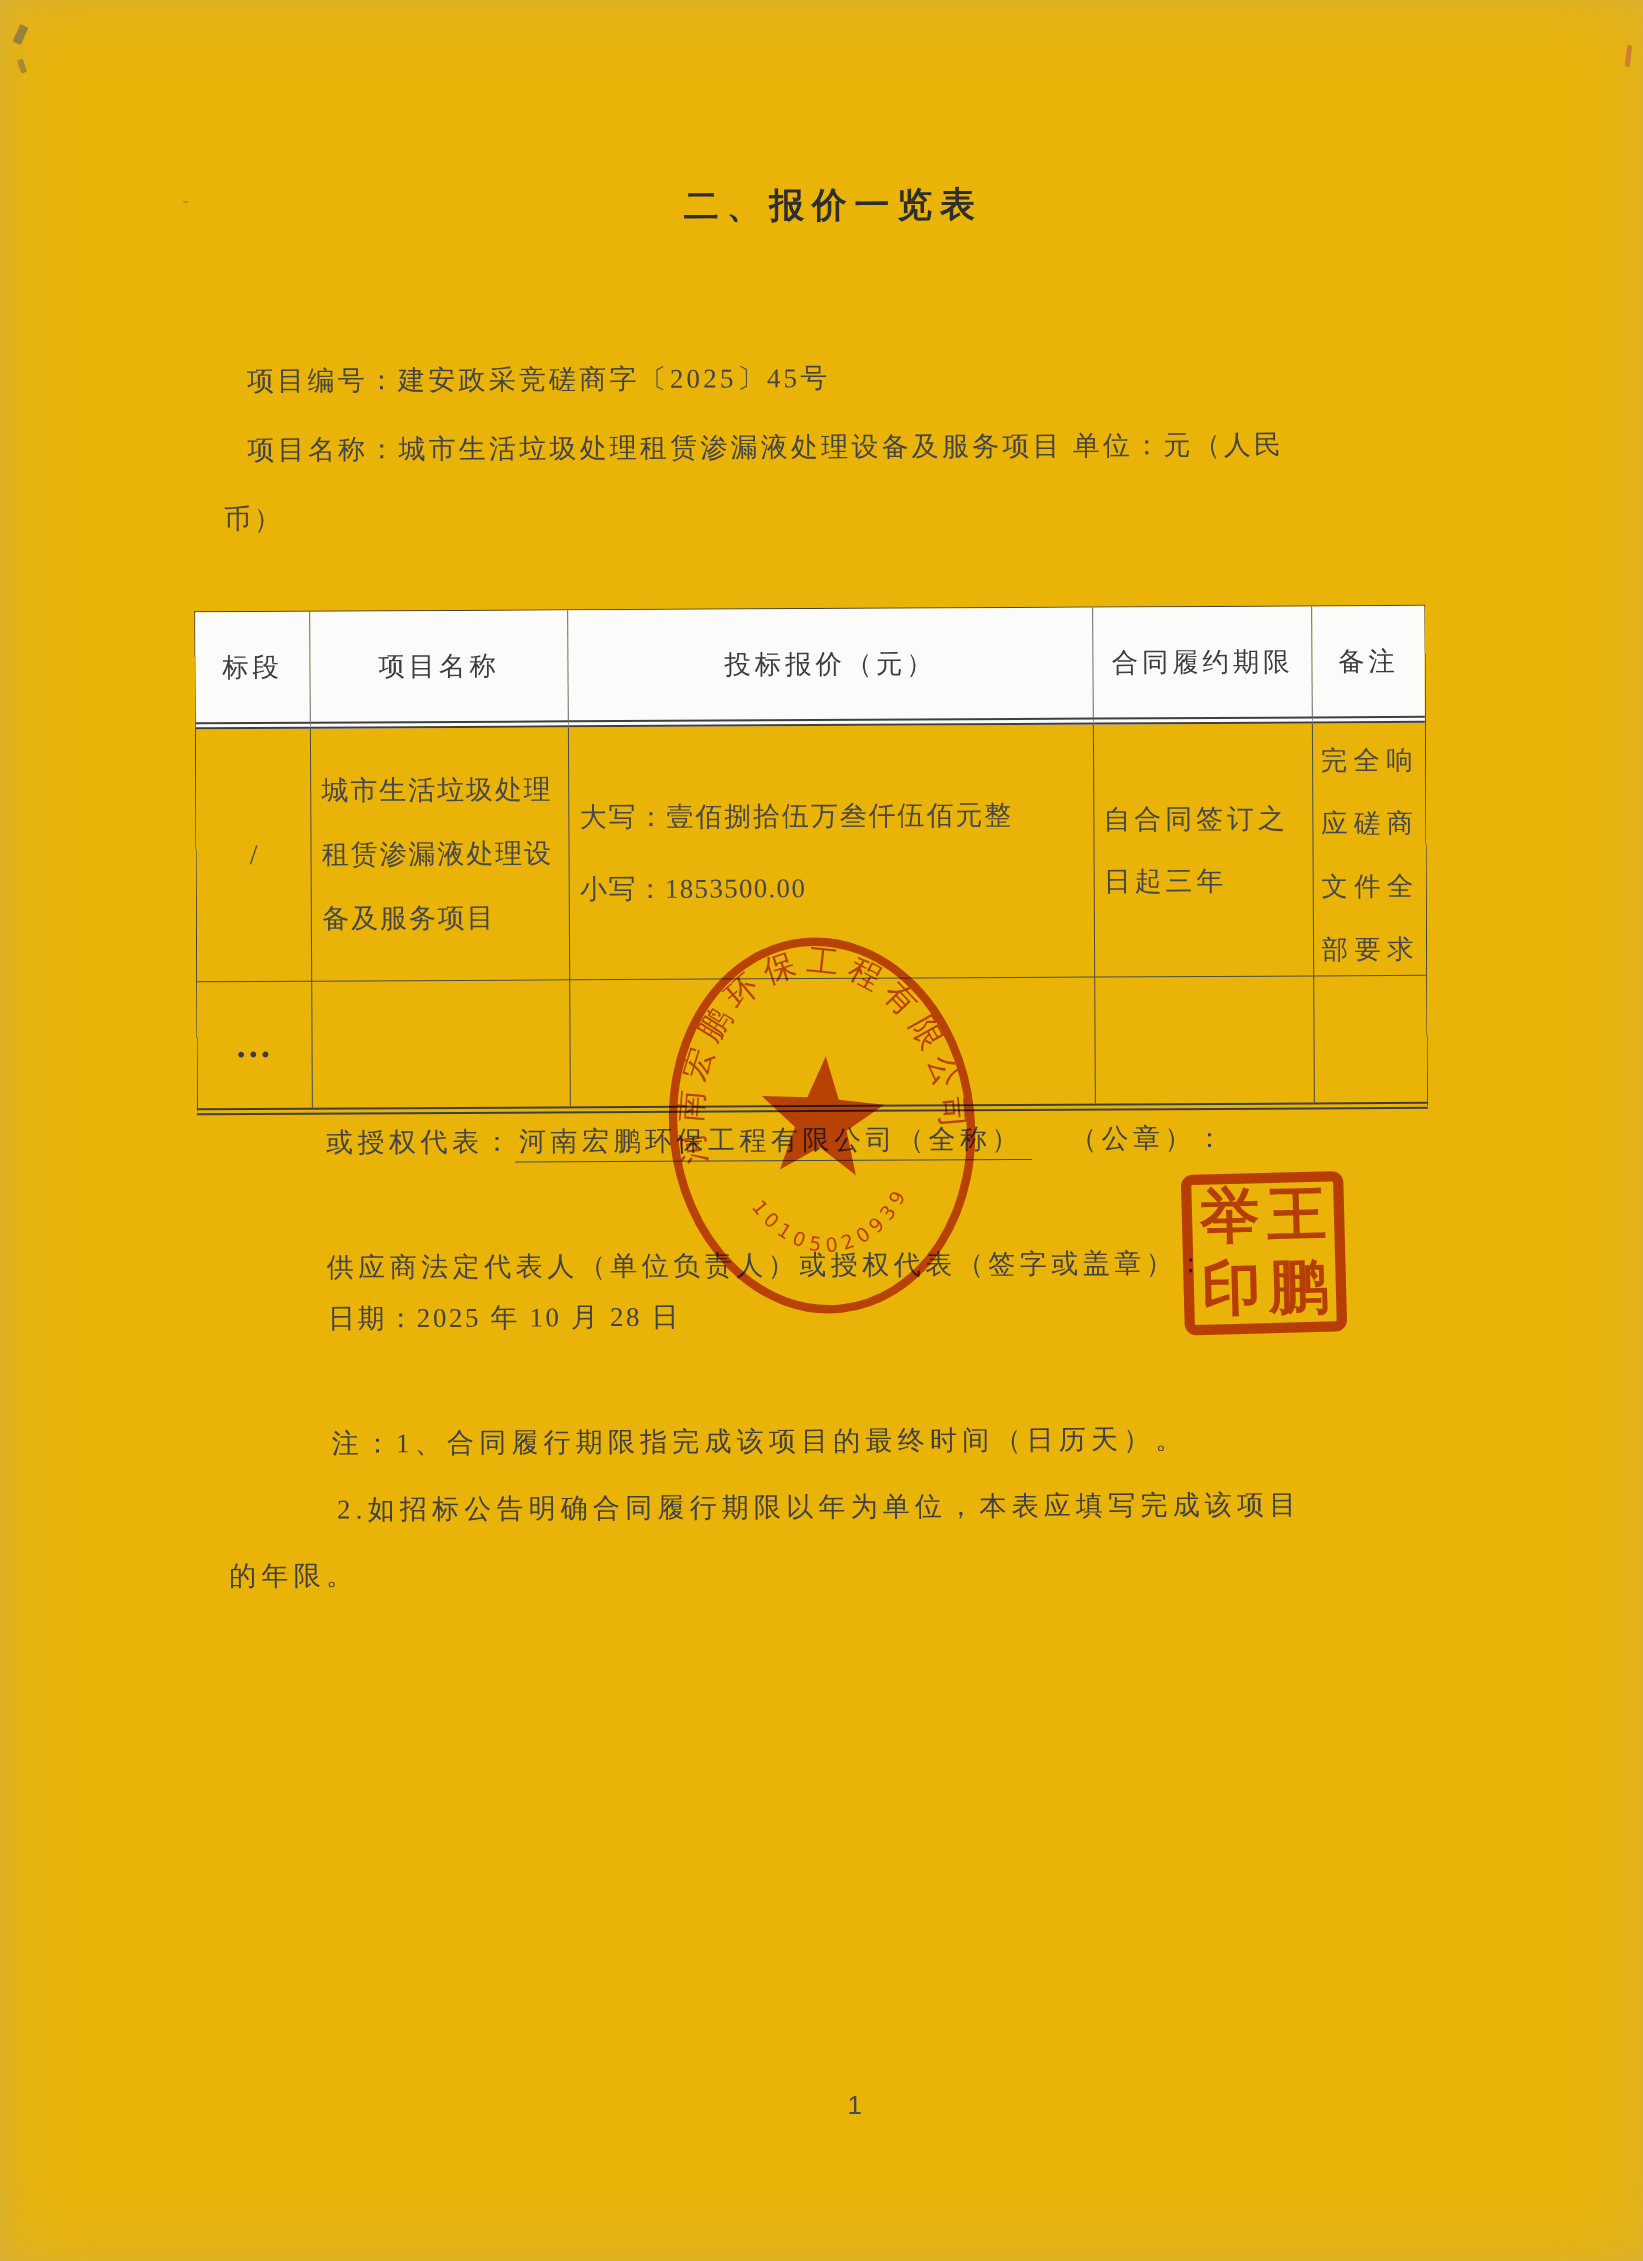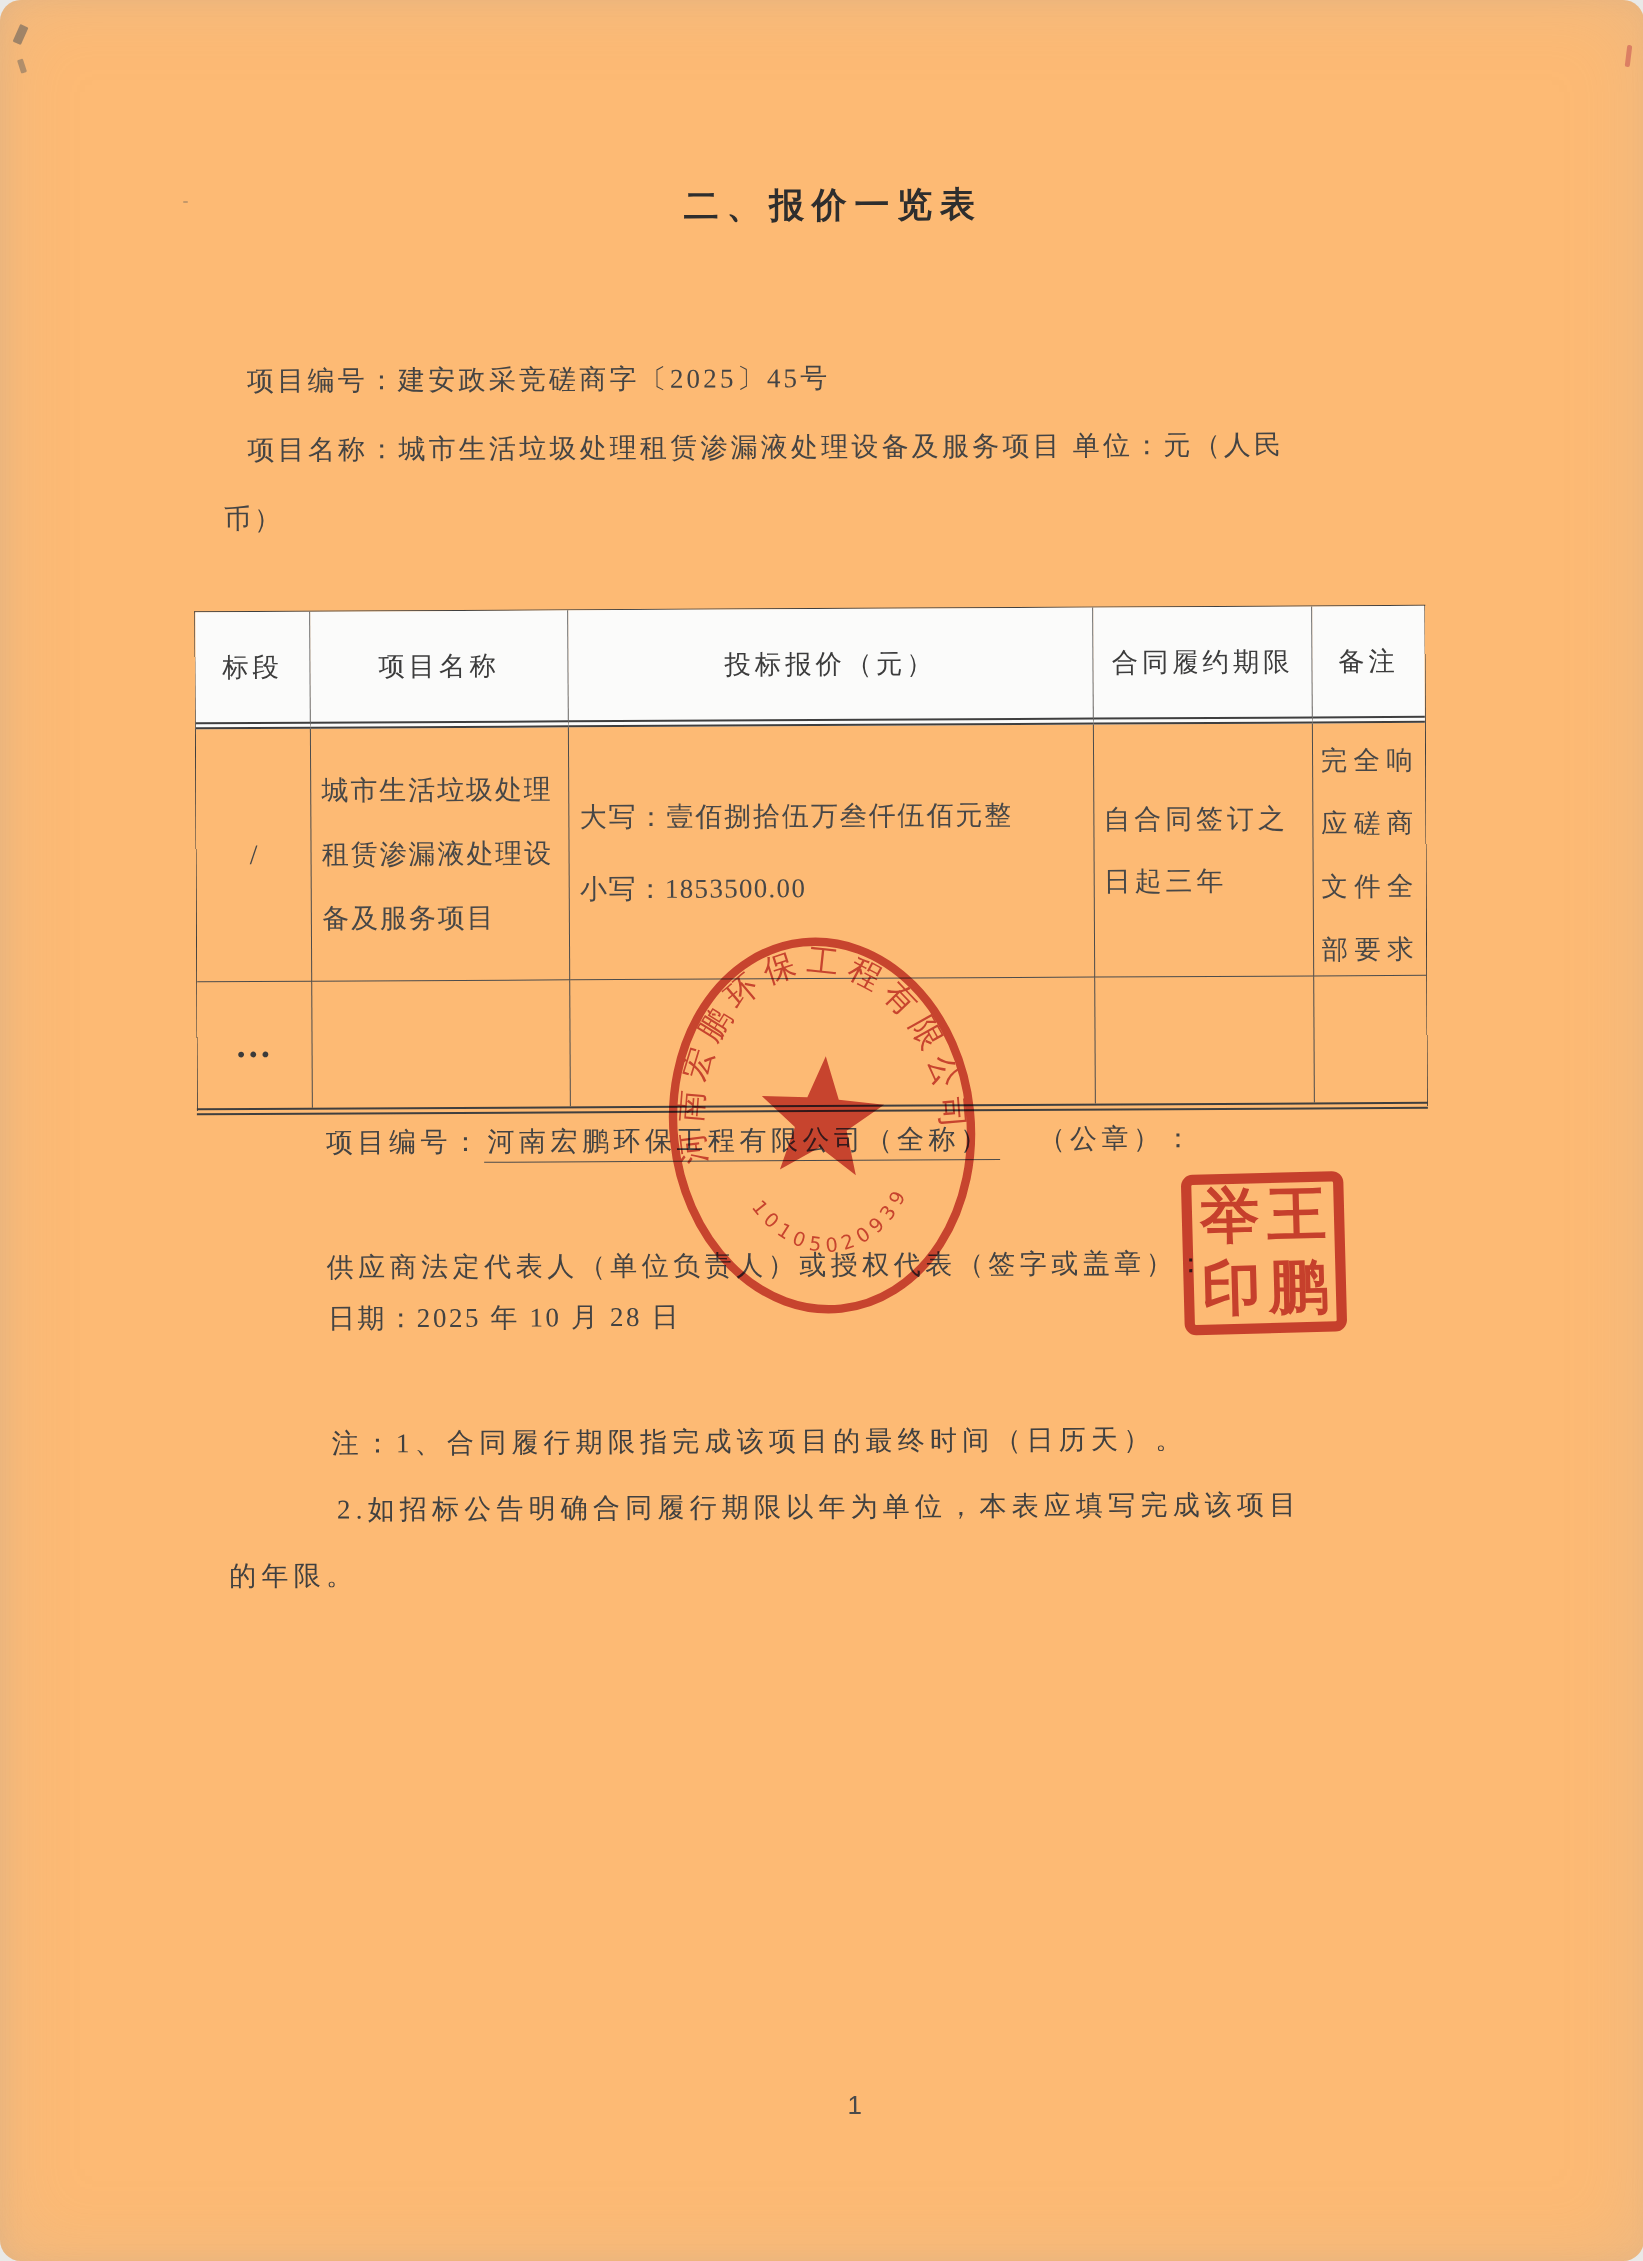--- a/index.html
+++ b/index.html
@@ -6,23 +6,22 @@
   body{
     width:1644px;height:2261px;
     background:#eceoe8;
     background:#e9e9e7;
     font-family:"Liberation Serif","DejaVu Serif",serif;
     position:relative;
     overflow:hidden;
   }
   .page{
     position:absolute;left:0;top:0;width:1644px;height:2261px;
-    background:#fdba74;
+    background:#eab308;
     box-shadow:inset 0 0 77px rgba(180,180,178,.25), inset 5.2px 0 19.3px rgba(150,150,150,.12);
-    border-radius:21px;
   }
   .content{
     position:absolute;left:0;top:0;width:1644px;height:2261px;
     transform:rotate(-0.3deg);
     color:#3d3d3d;
     font-size:27px;
   }
   .title{
     position:absolute;top:182px;left:0;width:1676px;
     text-align:center;
@@ -130,21 +129,21 @@
       <div class="cell c-remark last-col">完全响应磋商文件全部要求</div>
 
       <div class="cell row2 c-dots">…</div>
       <div class="cell row2"></div>
       <div class="cell row2"></div>
       <div class="cell row2"></div>
       <div class="cell row2 last-col"></div>
     </div>
 
     <div class="f-line supplier">
-      <span>项目编号：</span><span class="uline">河南宏鹏环保工程有限公司（全称）</span><span class="suffix">（公章）：</span>
+      <span>或授权代表：</span><span class="uline">河南宏鹏环保工程有限公司（全称）</span><span class="suffix">（公章）：</span>
     </div>
 
     <div class="f-line rep">供应商法定代表人（单位负责人）或授权代表（签字或盖章）：</div>
     <div class="f-line date">日期：2025 年 10 月 28 日</div>
 
     <div class="note note-1">注：1、合同履行期限指完成该项目的最终时间（日历天）。</div>
     <div class="note note-2">2.如招标公告明确合同履行期限以年为单位，本表应填写完成该项目</div>
     <div class="note note-3">的年限。</div>
 
     <div class="pagenum">1</div>

